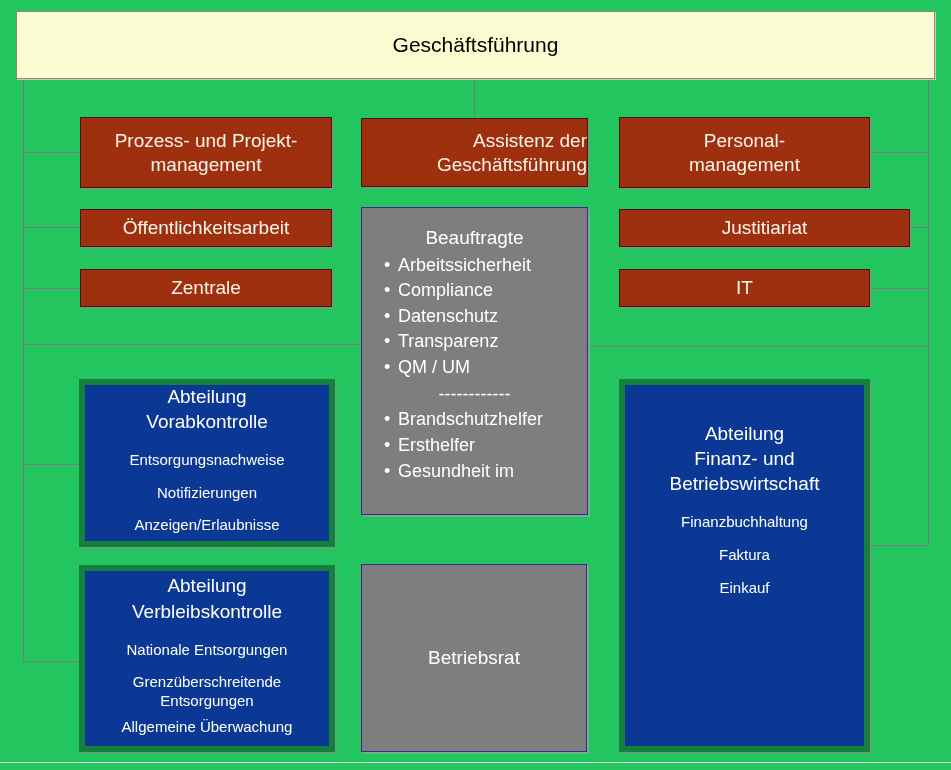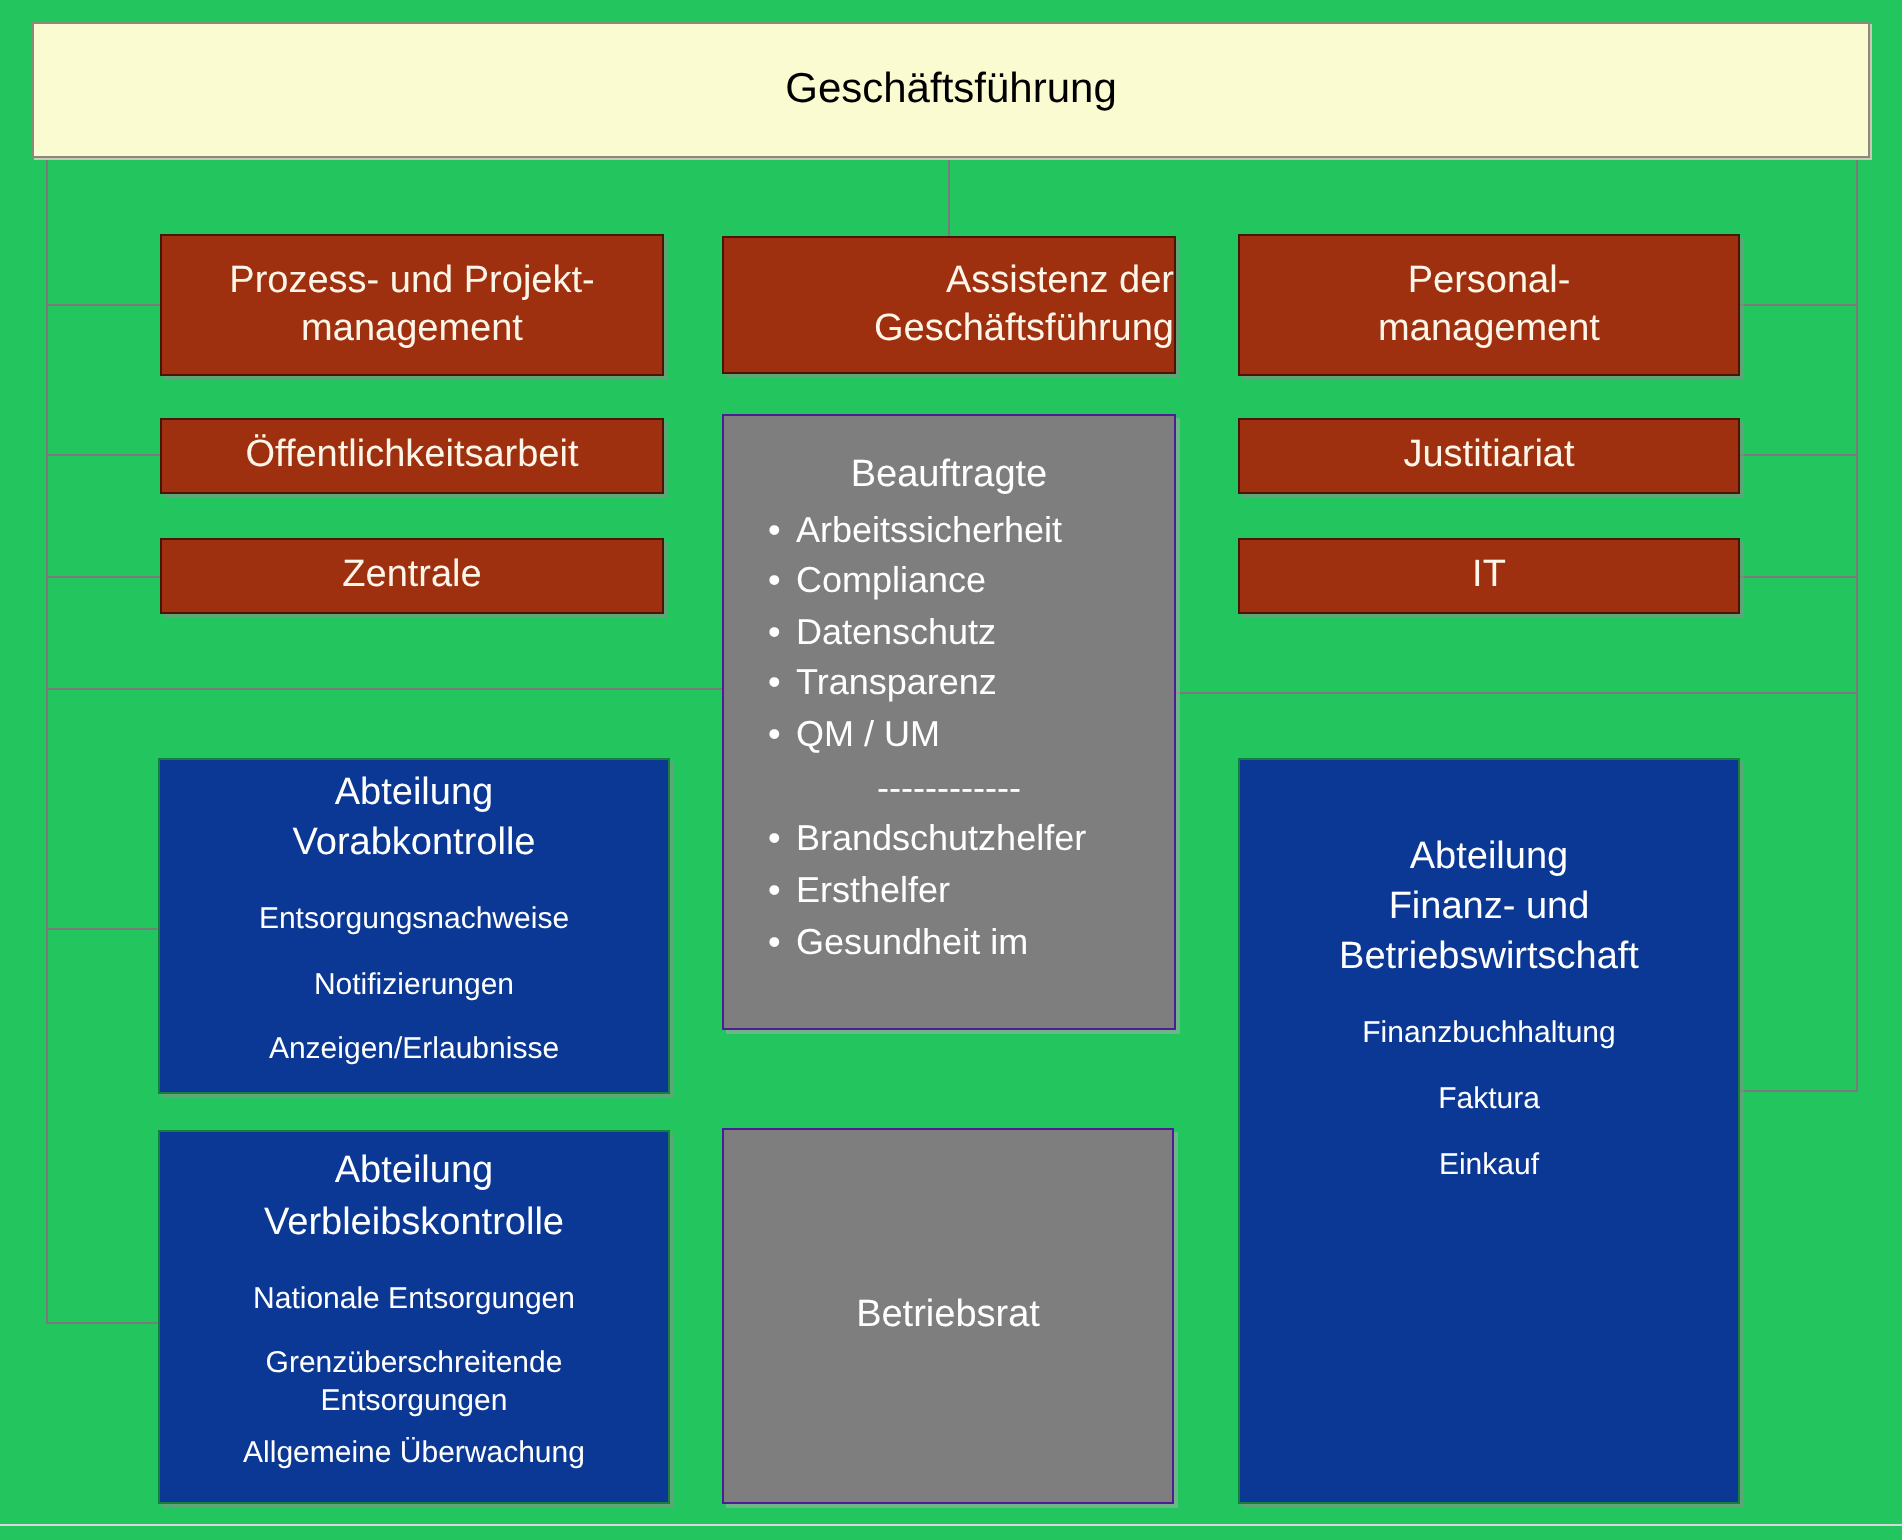--- a/index.html
+++ b/index.html
@@ -37,21 +37,21 @@
   .box-brown {
     background: #9e3010;
     border: 1px solid #4a1406;
     color: #fdf6e8;
     font-size: 19px;
     line-height: 1.22;
     box-shadow: 2px 2px 0 rgba(140,140,140,0.55);
   }
   .box-blue {
     background: #0a3894;
-    border: 1px solid #15803d;
+    border: 6px solid #15803d;
     color: #ffffff;
     box-shadow: 2px 2px 0 rgba(140,140,140,0.55);
   }
   .box-gray {
     background: #7e7e7e;
     border: 1px solid #4c1d95;
     color: #ffffff;
     box-shadow: 2px 2px 0 rgba(170,170,170,0.55);
   }
 
@@ -172,21 +172,21 @@
 
   <div class="box box-brown" style="left:619px; top:117px; width:251px; height:71px;">
     <span>Personal-</span>
     <span>management</span>
   </div>
 
   <div class="box box-brown" style="left:80px; top:209px; width:252px; height:38px;">
     <span>Öffentlichkeitsarbeit</span>
   </div>
 
-  <div class="box box-brown" style="left:619px; top:209px; width:251px; height:38px;">
+  <div class="box box-brown" style="left:619px; top:209px; width:291px; height:38px;">
     <span>Justitiariat</span>
   </div>
 
   <div class="box box-brown" style="left:619px; top:269px; width:251px; height:38px;">
     <span>IT</span>
   </div>
 
   <div class="box box-brown" style="left:80px; top:269px; width:252px; height:38px;">
     <span>Zentrale</span>
   </div>

